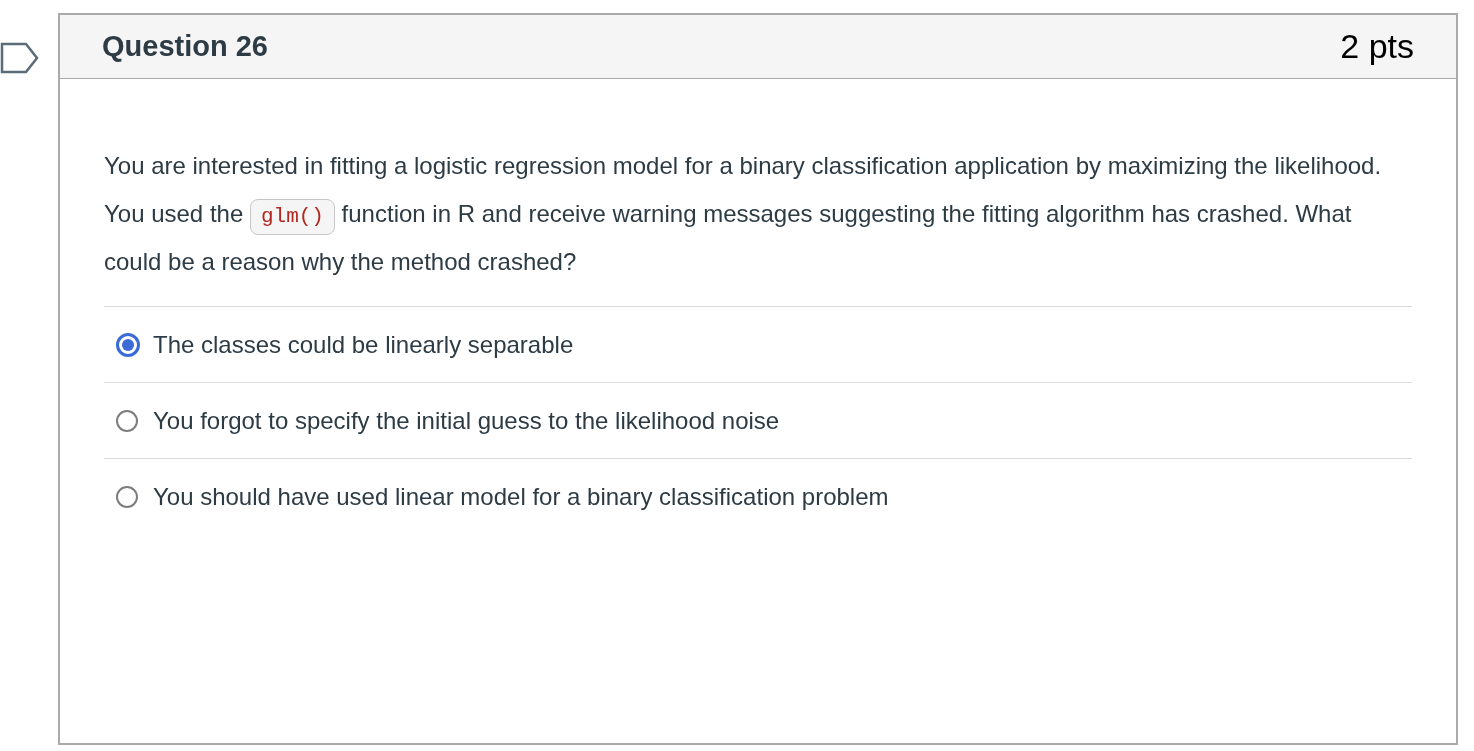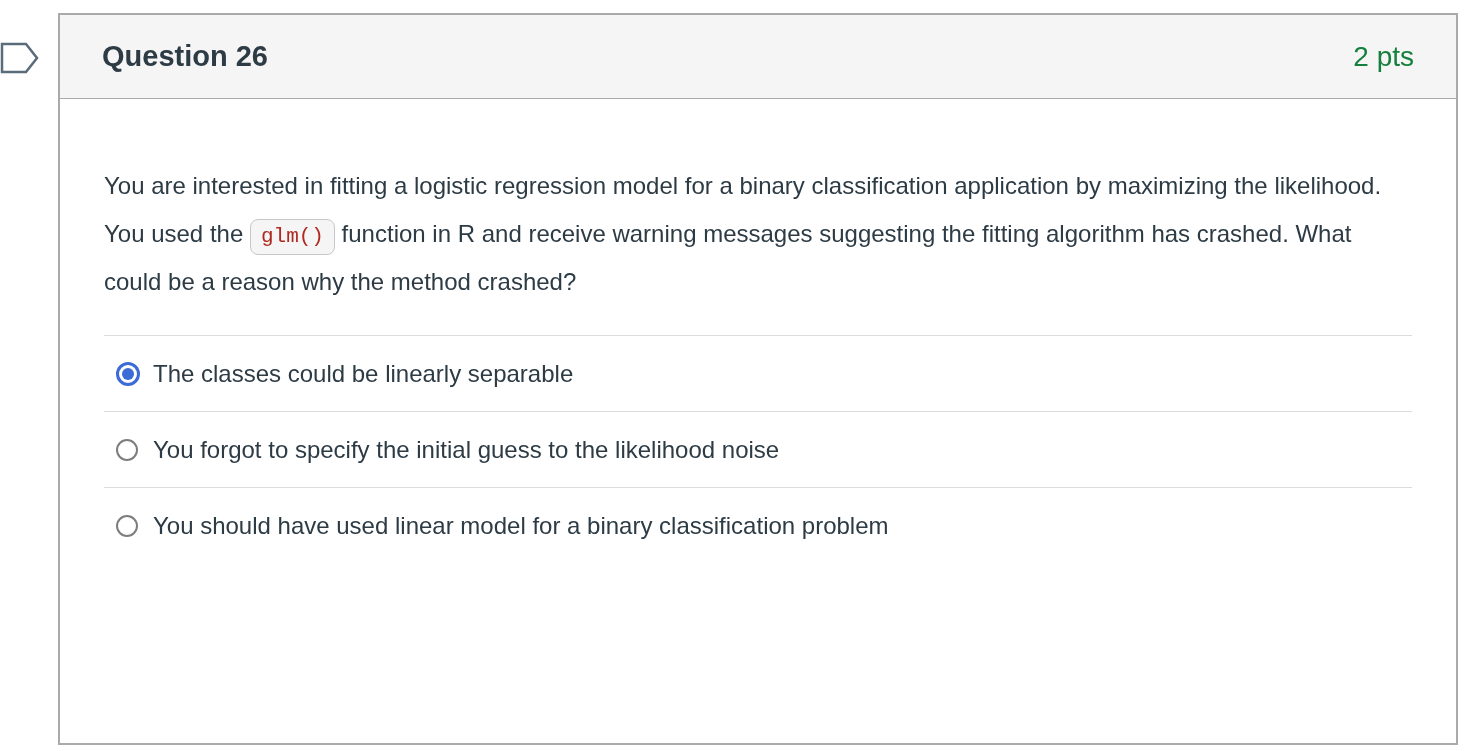--- a/index.html
+++ b/index.html
@@ -19,28 +19,28 @@
   }
 
   
   .card {
     position: absolute; left: 58px; top: 13px;
     width: 1400px; height: 732px;
     background: #ffffff;
     border: 2px solid #aaaaaa;
   }
   .card-header {
-    height: 84px;
+    height: 64px;
     background: #f5f5f5;
     border-bottom: 1px solid #ababab;
     display: flex; align-items: center; justify-content: space-between;
     padding: 0 42px;
   }
   .q-title { font-size: 29px; font-weight: 700; color: #2D3B45; }
-  .q-pts   { font-size: 28px; font-weight: 400; color: #15803d; }
+  .q-pts   { font-size: 34px; font-weight: 400; color: #000000; }
 
   .card-body { padding: 0 44px; }
 
   .q-text {
     margin-top: 63px;
     font-size: 24px;
     line-height: 48px;
     color: #2D3B45;
     max-width: 1330px;
   }
@@ -51,21 +51,21 @@
     line-height: 1;
     color: #B0281E;
     background: #f5f5f5;
     border: 1px solid #c7c7c7;
     border-radius: 8px;
     padding: 6px 10px 7px 10px;
     vertical-align: baseline;
     white-space: nowrap;
   }
 
-  .options { margin-top: 29px; }
+  .options { margin-top: 20px; }
   .option {
     display: flex; align-items: center;
     height: 76px;
     border-top: 1px solid #dcdcdc;
     padding-left: 12px;
     cursor: pointer;
   }
   .radio {
     flex: 0 0 auto;
     width: 22px; height: 22px;

